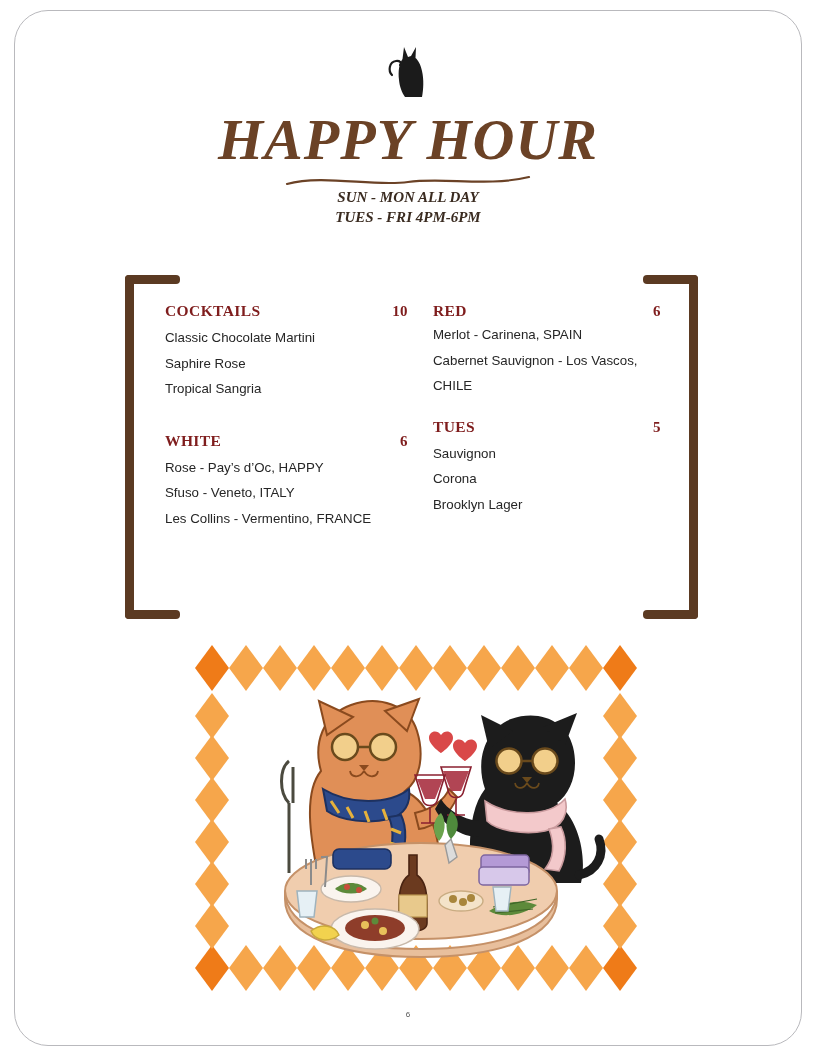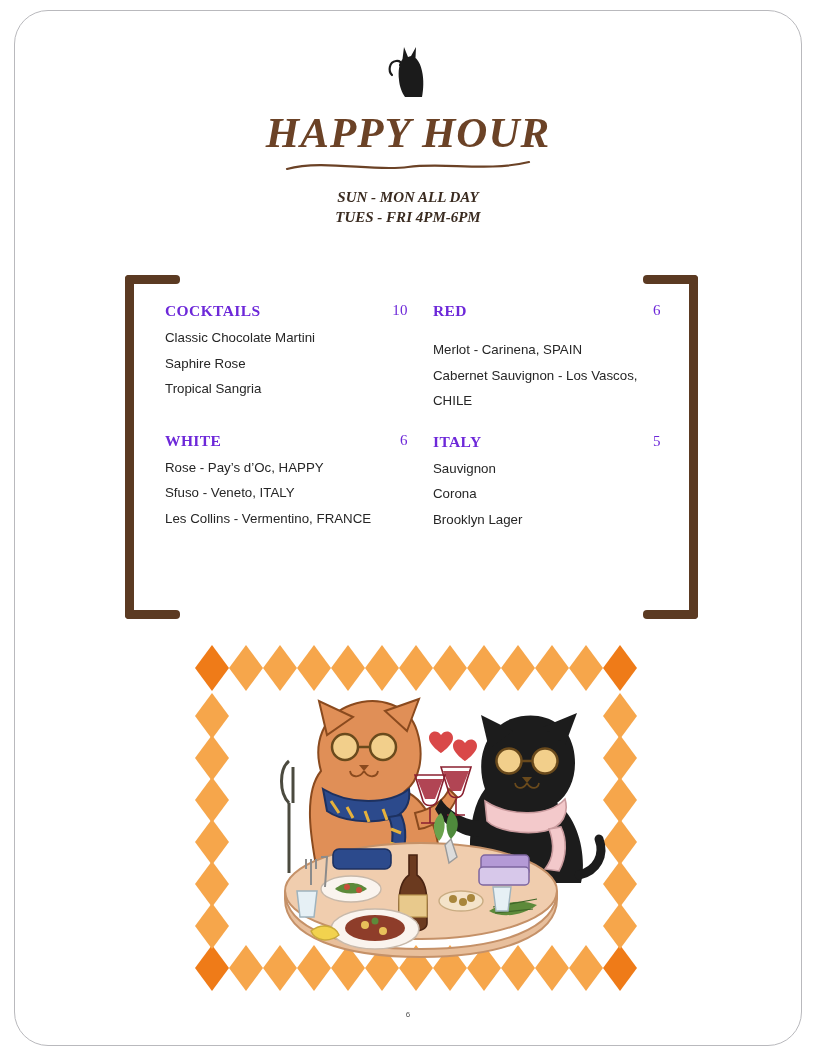--- a/index.html
+++ b/index.html
@@ -42,21 +42,21 @@
     position: absolute;
     left: 0;
     right: 0;
     top: 100px;
     text-align: center;
   }
   .title {
     font-family: "Liberation Serif", serif;
     font-style: italic;
     font-weight: bold;
-    font-size: 43px;
+    font-size: 58px;
     letter-spacing: 1px;
     color: #6b4226;
     line-height: 1;
   }
   .title-swash {
     margin-top: 2px;
     height: 22px;
     display: flex;
     justify-content: center;
   }
@@ -112,50 +112,50 @@
     top: 18px;
     display: flex;
     gap: 0;
   }
   .col { width: 50%; box-sizing: border-box; }
   .col-right { padding-left: 11px; }
 
   .section { margin-bottom: 4px; }
   .sec-head {
     display: flex;
-    align-items: flex-start;
+    align-items: flex-end;
     font-family: "Liberation Serif", serif;
     font-weight: bold;
     font-size: 15.5px;
     letter-spacing: 0.4px;
-    color: #6d28d9;
+    color: #7f1d1d;
     margin-bottom: 5px;
   }
   .sec-name { flex: 0 0 auto; }
   .sec-price {
     margin-left: auto;
     padding-right: 14px;
     font-family: "Liberation Serif", serif;
-    font-weight: normal;
+    font-weight: bold;
     font-size: 15px;
   }
   .col-right .sec-price { padding-right: 18px; }
   .item {
     font-family: "Liberation Sans", sans-serif;
     font-size: 13.3px;
     color: #262626;
     line-height: 1.92;
   }
 
   
   .sec-cocktails { margin-bottom: 30px; }
   .sec-white { margin-bottom: 0; }
   .sec-red { margin-bottom: 19px; }
   .sec-bubbles { margin-bottom: 19px; }
-  .sec-red .sec-head { margin-bottom: 17px; }
+  .sec-red .sec-head { margin-bottom: 2px; }
   .sec-bubbles .sec-head { margin-bottom: 2px; }
 
   
   .illo {
     position: absolute;
     left: 178px;
     top: 632px;
     width: 456px;
     height: 352px;
   }
@@ -246,21 +246,21 @@
               <span class="sec-name">RED</span>
               <span class="sec-price">6</span>
             </div>
             <div class="item">Merlot - Carinena, SPAIN</div>
             <div class="item">Cabernet Sauvignon - Los Vascos, CHILE</div>
           </div>
 
 
           <div class="section sec-beers">
             <div class="sec-head">
-              <span class="sec-name">ITALY</span>
+              <span class="sec-name">TUES</span>
               <span class="sec-price">5</span>
             </div>
             <div class="item">Sauvignon</div>
             <div class="item">Corona</div>
             <div class="item">Brooklyn Lager</div>
           </div>
 
         </div>
       </div>
     </div>

